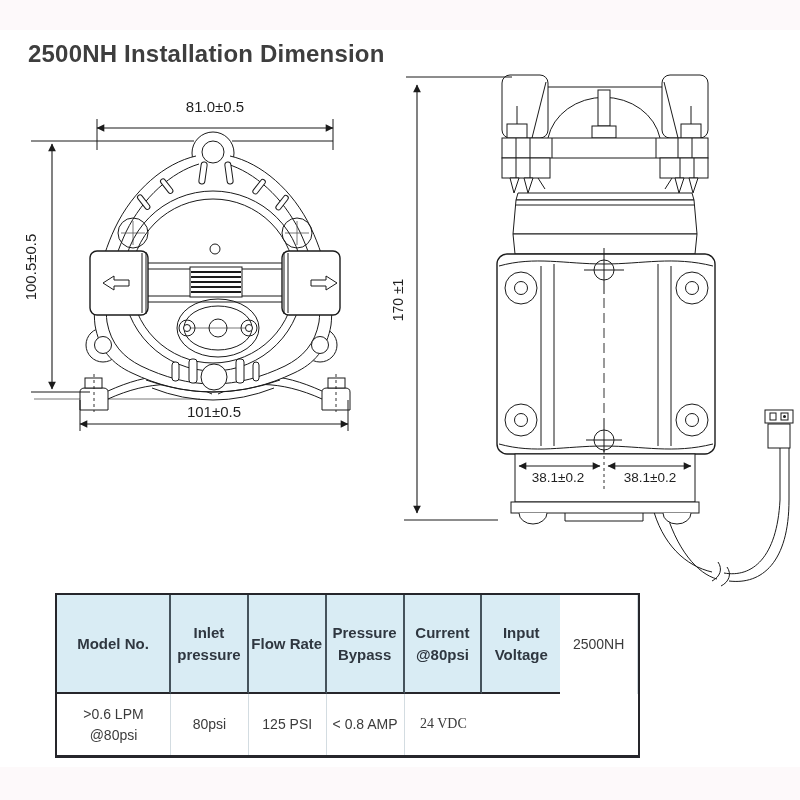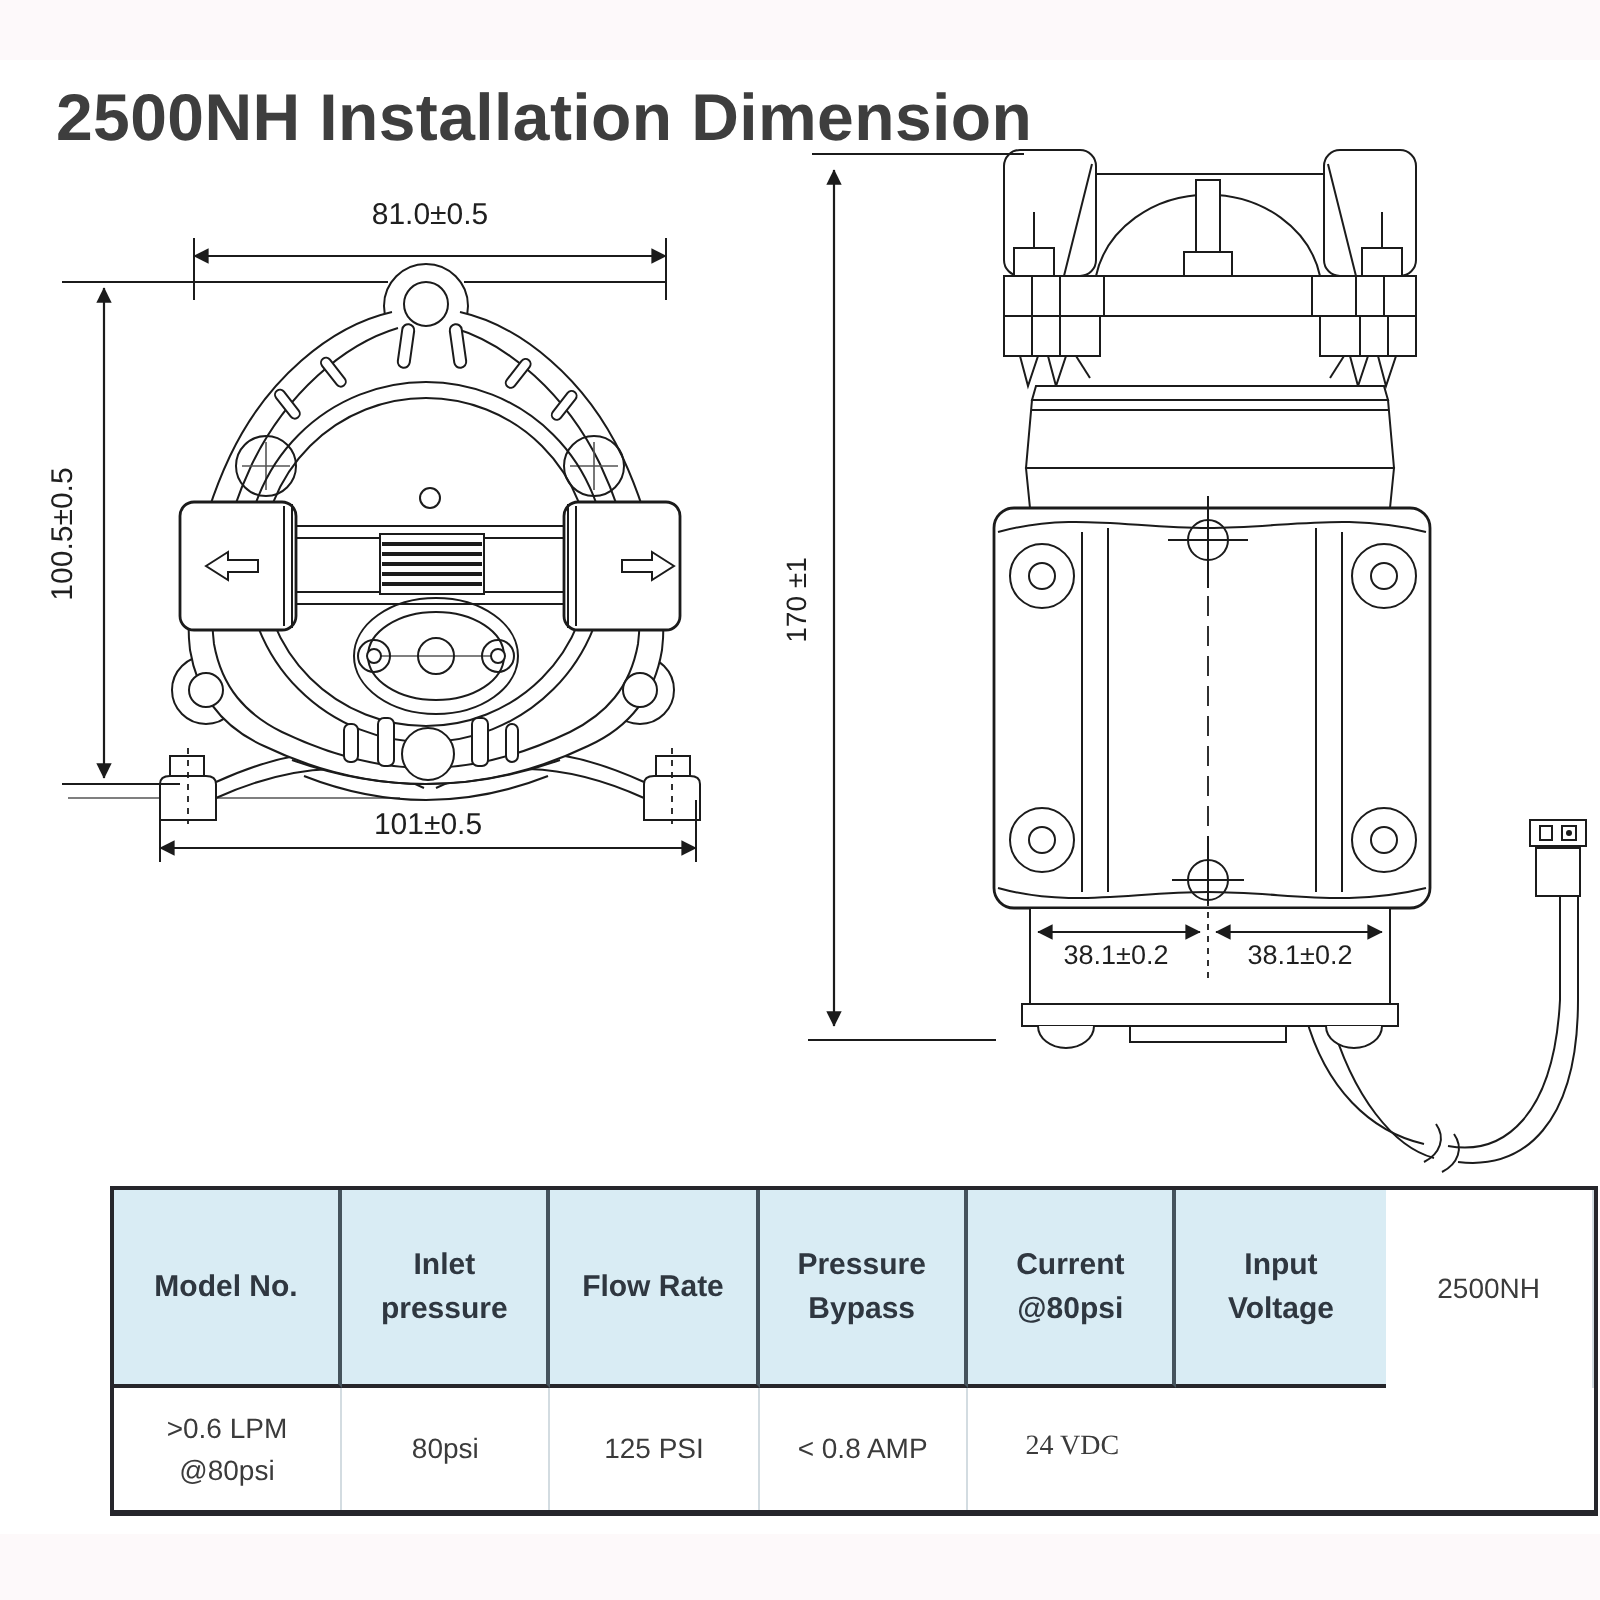--- a/index.html
+++ b/index.html
@@ -5,36 +5,36 @@
   html,body{margin:0;padding:0;}
   body{
     width:800px;height:800px;position:relative;background:#ffffff;
     font-family:"Liberation Sans", sans-serif;overflow:hidden;
   }
   .strip{position:absolute;left:0;width:800px;background:#fdf9fa;}
   .strip.top{top:0;height:30px;}
   .strip.bottom{top:767px;height:33px;}
   .page-title{
     position:absolute;left:28px;top:40px;margin:0;
-    font-size:33px;font-weight:bold;color:#3e3e3e;letter-spacing:0.2px;
+    font-size:24px;font-weight:bold;color:#3e3e3e;letter-spacing:0.2px;
   }
   svg.drawing{position:absolute;left:0;top:0;}
   svg .ln{stroke:#1b1b1b;stroke-width:1;fill:none;}
   svg .fw{stroke:#1b1b1b;stroke-width:1;fill:#ffffff;}
   svg .fw2{stroke:#1b1b1b;stroke-width:1.4;fill:#ffffff;}
   svg .thin{stroke:#555;stroke-width:0.8;fill:none;}
   svg .dash{stroke:#1b1b1b;stroke-width:0.9;fill:none;stroke-dasharray:10 5;}
   svg .dash2{stroke:#1b1b1b;stroke-width:0.9;fill:none;stroke-dasharray:3 3;}
   svg .dimln{stroke:#1b1b1b;stroke-width:1.1;fill:none;}
   svg text{fill:#1f1f1f;font-family:"Liberation Sans",sans-serif;}
   svg text.dim{font-size:15px;}
   svg text.dimside{font-size:14px;}
   svg text.dimsmall{font-size:13.5px;}
   .spec-table{
-    position:absolute;left:55px;top:593px;width:744px;height:165px;
+    position:absolute;left:55px;top:593px;width:585px;height:165px;
     box-sizing:border-box;border:2px solid #26262b;border-bottom-width:3px;
     display:grid;grid-template-columns:114px repeat(6,1fr);
     grid-template-rows:99px 1fr;background:#fff;
   }
   .hcell{
     background:#d9ecf4;border-right:2px solid #45535c;border-bottom:2px solid #26262b;
     display:flex;align-items:center;justify-content:center;text-align:center;
     font-weight:bold;font-size:15px;color:#2f3740;white-space:pre-line;line-height:1.45;
   }
   .hcell.last{border-right:none;}

